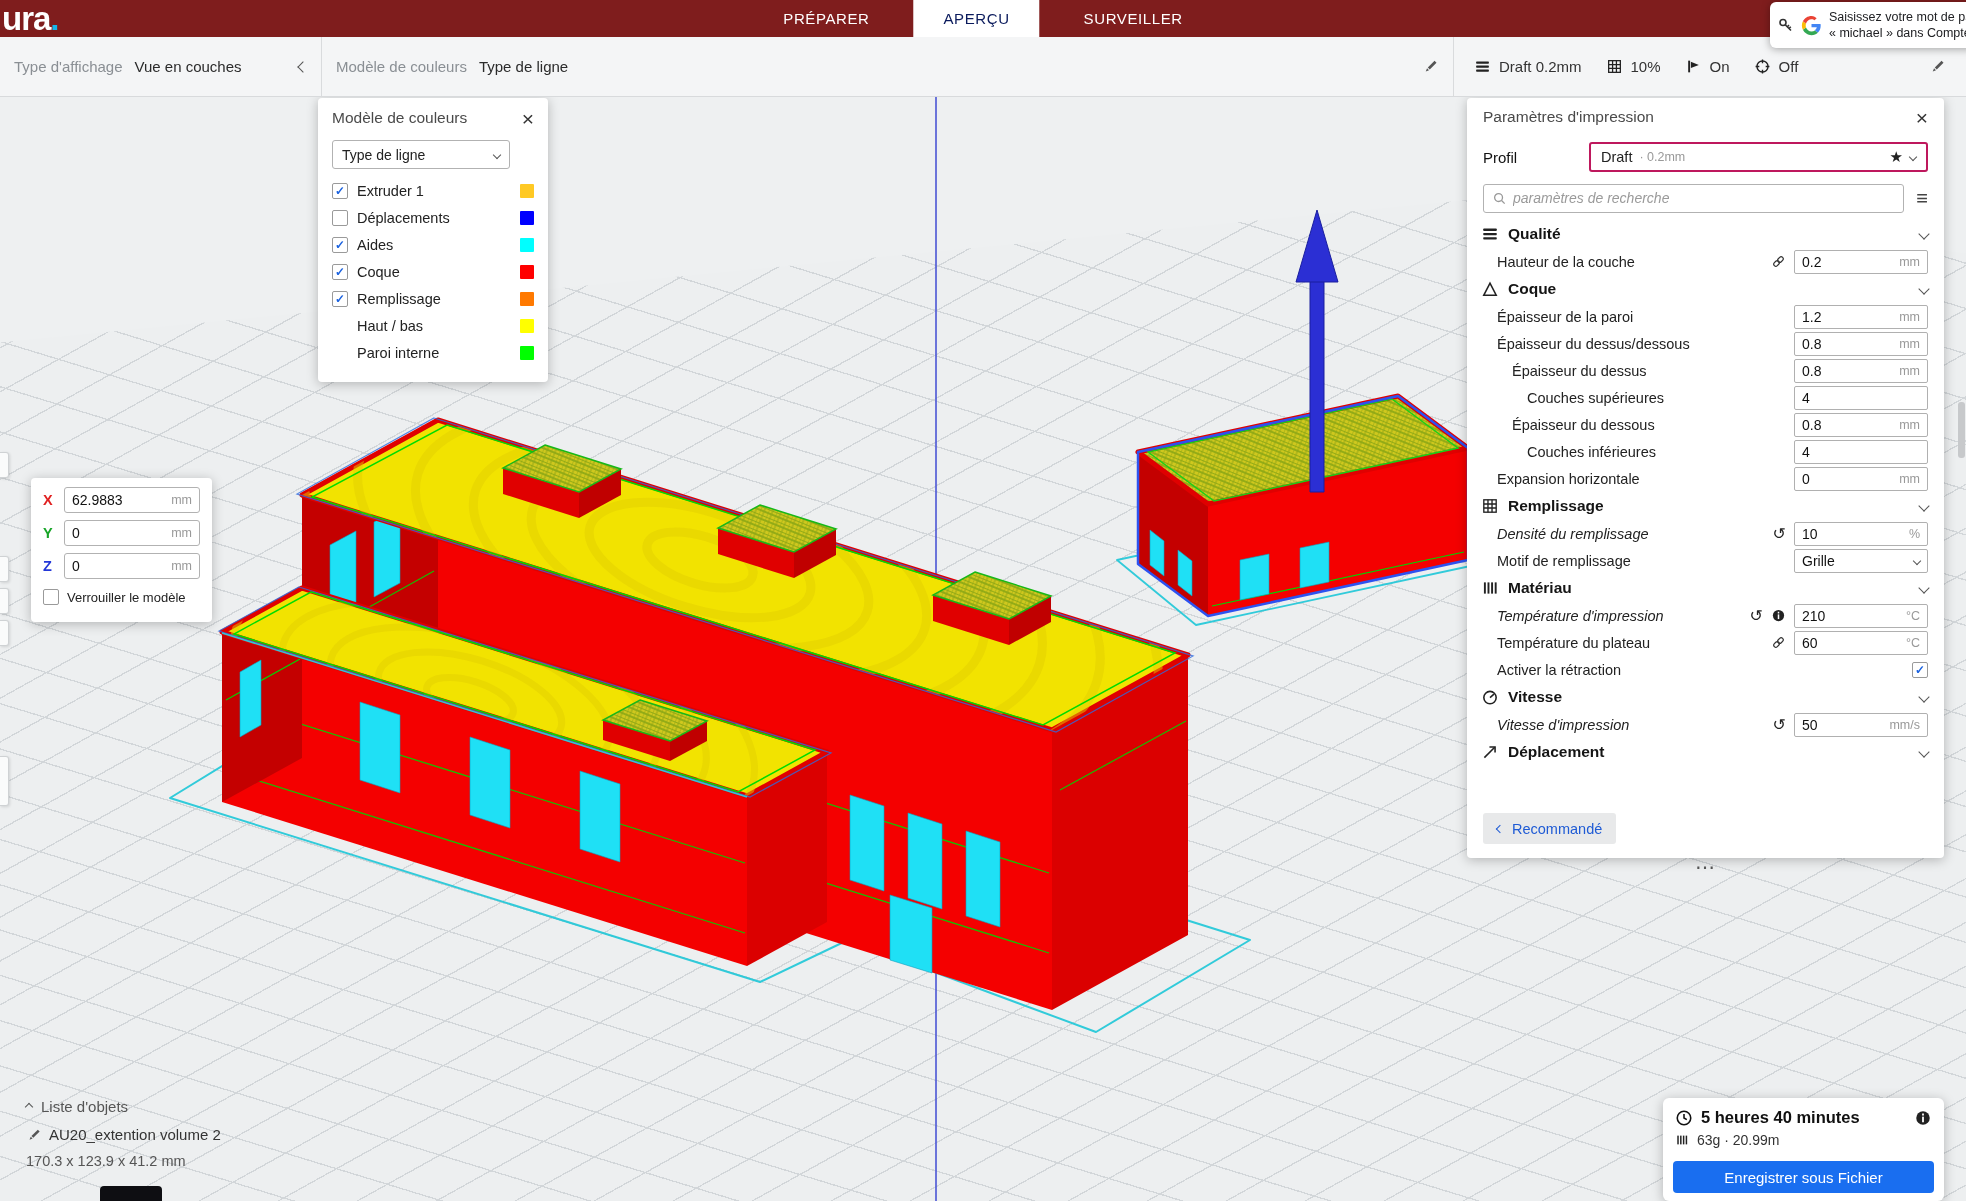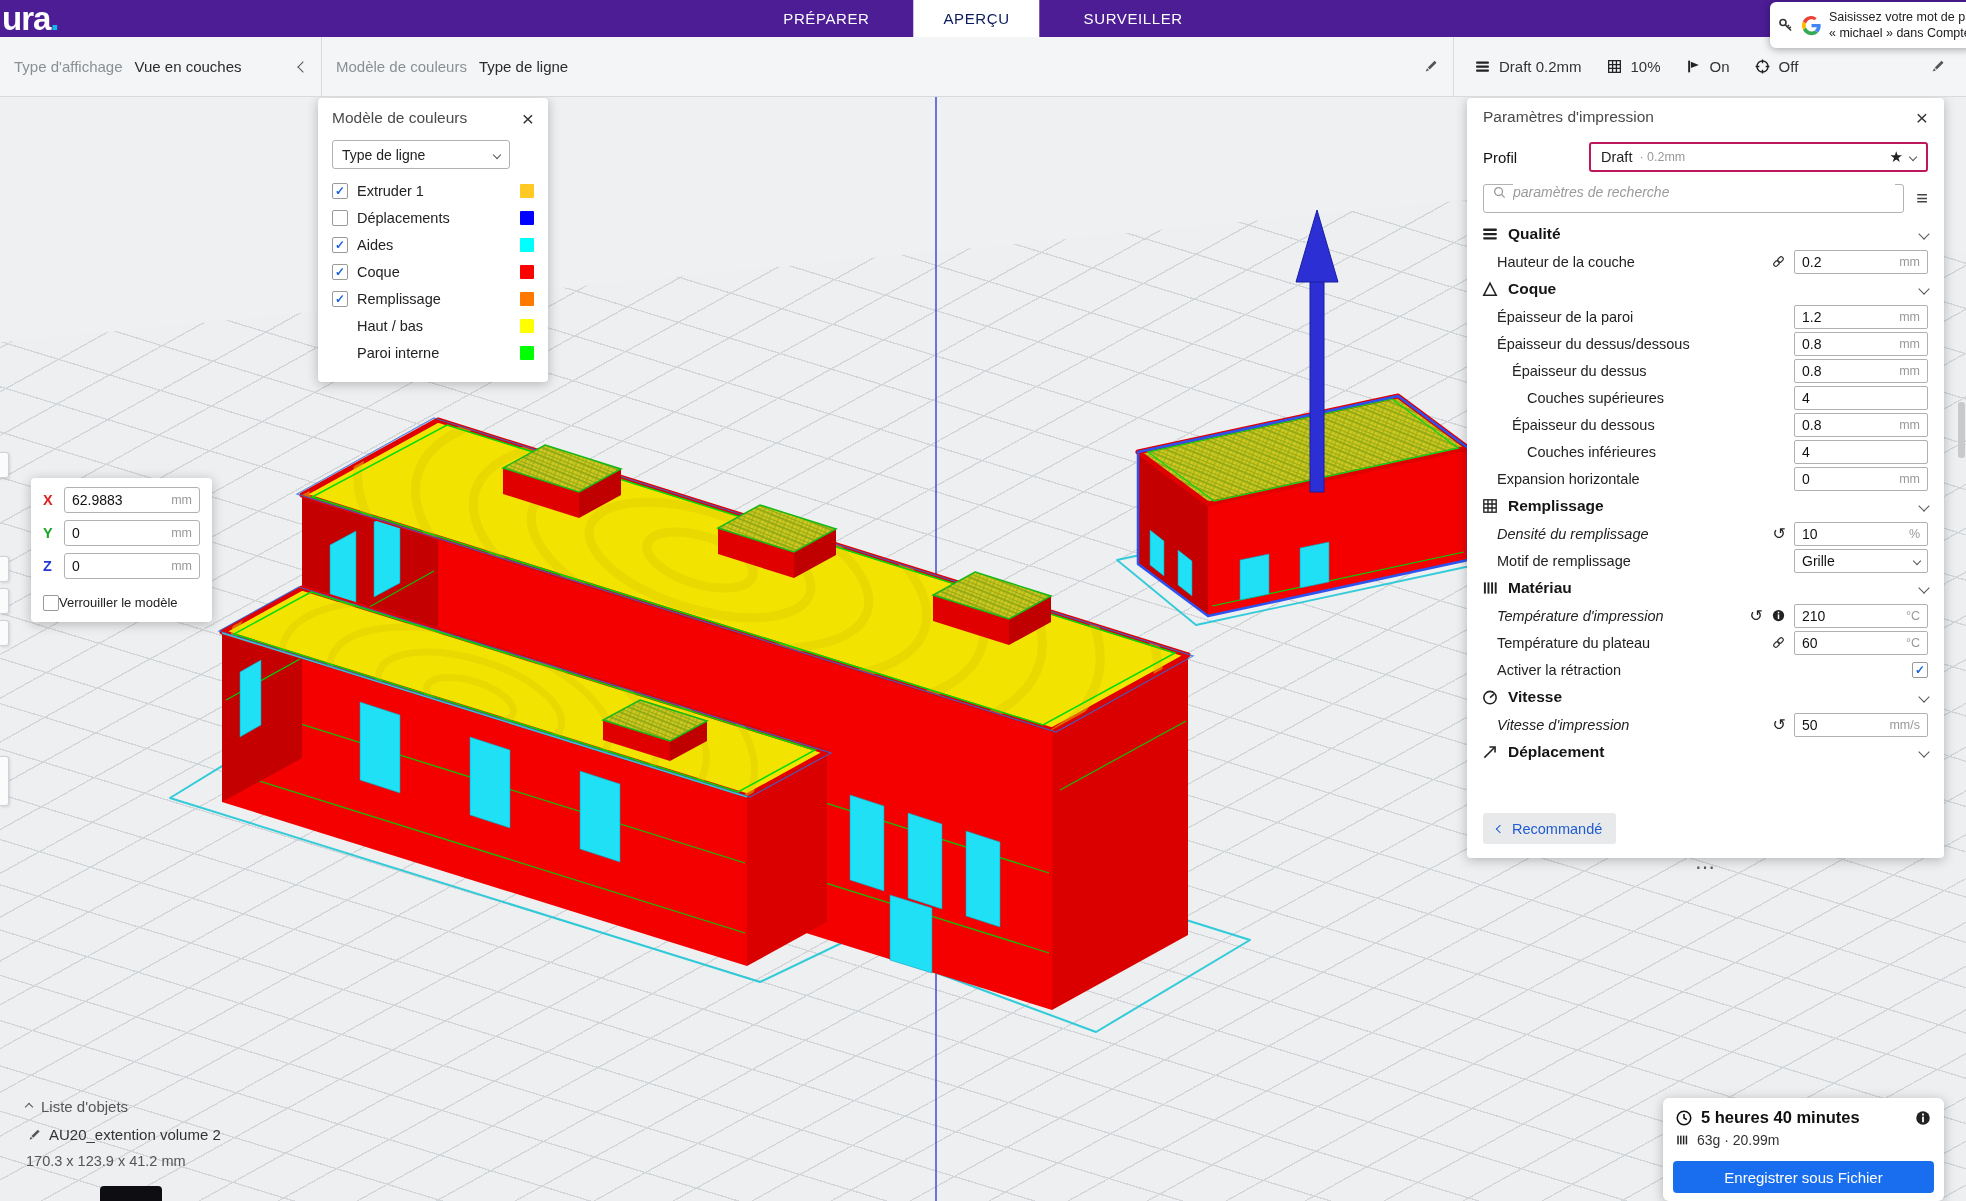--- a/index.html
+++ b/index.html
@@ -13,21 +13,21 @@
     repeating-linear-gradient(151deg, transparent 0 37px, #d2d6d9 37px 38.3px);
   background-color:#edeff0;
   clip-path:polygon(0 23%,76% 10%,100% 15%,100% 100%,0 100%);}
 #axis-line{position:absolute;left:935px;top:86px;bottom:0;width:2px;background:#4a55d4;opacity:.8;z-index:1}
 #scene{position:absolute;left:0;top:0;width:1966px;height:1201px;z-index:2}
 .sliver{position:absolute;left:0;width:9px;background:#fafbfb;border:1px solid #cfd2d4;border-left:none;border-radius:0 3px 3px 0;box-shadow:1px 1px 3px rgba(0,0,0,.12);z-index:6}
 #dock-peek{position:absolute;left:100px;top:1186px;width:62px;height:15px;background:#0e0e12;border-radius:4px 4px 0 0;z-index:6}
 #right-scroll{position:absolute;left:1958px;top:402px;width:7px;height:56px;background:#c7c9cb;border-radius:3px;z-index:6}
 
 
-#topbar{position:absolute;top:0;left:0;right:0;height:37px;background:#4c1d95;z-index:30;display:flex;align-items:center}
+#topbar{position:absolute;top:0;left:0;right:0;height:37px;background:#7f1d1d;z-index:30;display:flex;align-items:center}
 #logo{color:#fff;font-weight:bold;font-size:33px;line-height:37px;margin-left:2px;letter-spacing:-1px}
 #logo .dot{color:#13b5ea}
 #tabs{position:absolute;left:50%;transform:translateX(-50%);height:100%;display:flex;align-items:stretch;gap:14px}
 .tab{display:flex;align-items:center;padding:0 30px;color:#fff;font-size:15px;letter-spacing:.6px;font-weight:400;cursor:pointer}
 .tab.active{background:#fff;color:#0a1a5c}
 
 
 #toolbar{position:absolute;top:37px;left:0;right:0;height:60px;background:#f4f5f6;border-bottom:1px solid #d8dadc;z-index:25;display:flex;font-size:15px;color:#333}
 .tb-sec{display:flex;align-items:center;padding:0 14px;border-right:1px solid #d9dbdd;height:100%}
 .tb-sec.s1{width:322px}
@@ -66,33 +66,33 @@
 .cs-label{flex:1;font-size:14.5px;color:#222}
 .swatch{width:14px;height:14px;flex:none;border-radius:1px}
 
 
 #position-panel{left:31px;top:478px;width:181px;height:144px;padding:9px 12px}
 .pos-row{display:flex;align-items:center;gap:8px;margin-bottom:7px}
 .pos-axis{width:13px;font-weight:bold;font-size:14.5px}
 .pos-box{flex:1;height:26px;border:1px solid #b2b2b2;border-radius:3px;display:flex;align-items:center;padding:0 7px;background:#fff}
 .pos-box input{border:none;outline:none;width:90px;font-size:14px;font-family:"Liberation Sans",sans-serif;color:#111;flex:1;min-width:0}
 .pos-unit{color:#999;font-size:12.5px}
-#lock-row{display:flex;margin-top:16px;font-size:13px;color:#222}
+#lock-row{display:flex;align-items:center;gap:8px;margin-top:10px;font-size:13px;color:#222}
 
 
 #settings-panel{left:1467px;top:98px;width:477px;height:760px}
 #settings-panel .panel-head{height:38px;padding:0 16px}
 #profile-row{display:flex;align-items:center;padding:0 16px;height:42px}
 #profile-label{width:106px;font-size:15px;color:#111}
 #profile-dd{flex:1;height:30px;border:2px solid #be185d;border-radius:3px;display:flex;align-items:center;padding:0 10px;cursor:pointer;gap:7px}
 #profile-dd .v{font-size:14.5px;color:#222}
 #profile-dd .d{font-size:12.5px;color:#999;flex:1}
 #profile-dd .star{font-size:15px;color:#222}
 #search-row{display:flex;align-items:center;padding:0 16px;height:40px;gap:12px}
-#search-box{flex:1;height:29px;border:1px solid #b2b2b2;border-radius:3px;display:flex;align-items:flex-end;padding:12px 8px;gap:6px;background:#fff}
+#search-box{flex:1;height:29px;border:1px solid #b2b2b2;border-radius:3px;display:flex;align-items:center;padding:12px 8px;gap:6px;background:#fff}
 #search-box svg{width:15px;height:15px}
 #search-box input{border:none;outline:none;flex:1;font-size:14px;font-family:"Liberation Sans",sans-serif;min-width:0}
 #search-box input::placeholder{font-style:italic;color:#9a9a9a}
 #hamburger{font-size:20px;color:#444;cursor:pointer}
 #settings-list{padding-top:2px}
 .cat-row{height:28px;display:flex;align-items:center;padding:0 16px 0 14px;cursor:pointer;gap:9px}
 .cat-icon svg{width:18px;height:18px}
 .cat-label{font-weight:bold;font-size:15.5px;color:#151515;flex:1}
 .set-row{height:27px;display:flex;align-items:center;padding:0 16px 0 30px}
 .set-label{font-size:14.5px;color:#222;flex:1;white-space:nowrap;overflow:hidden}

